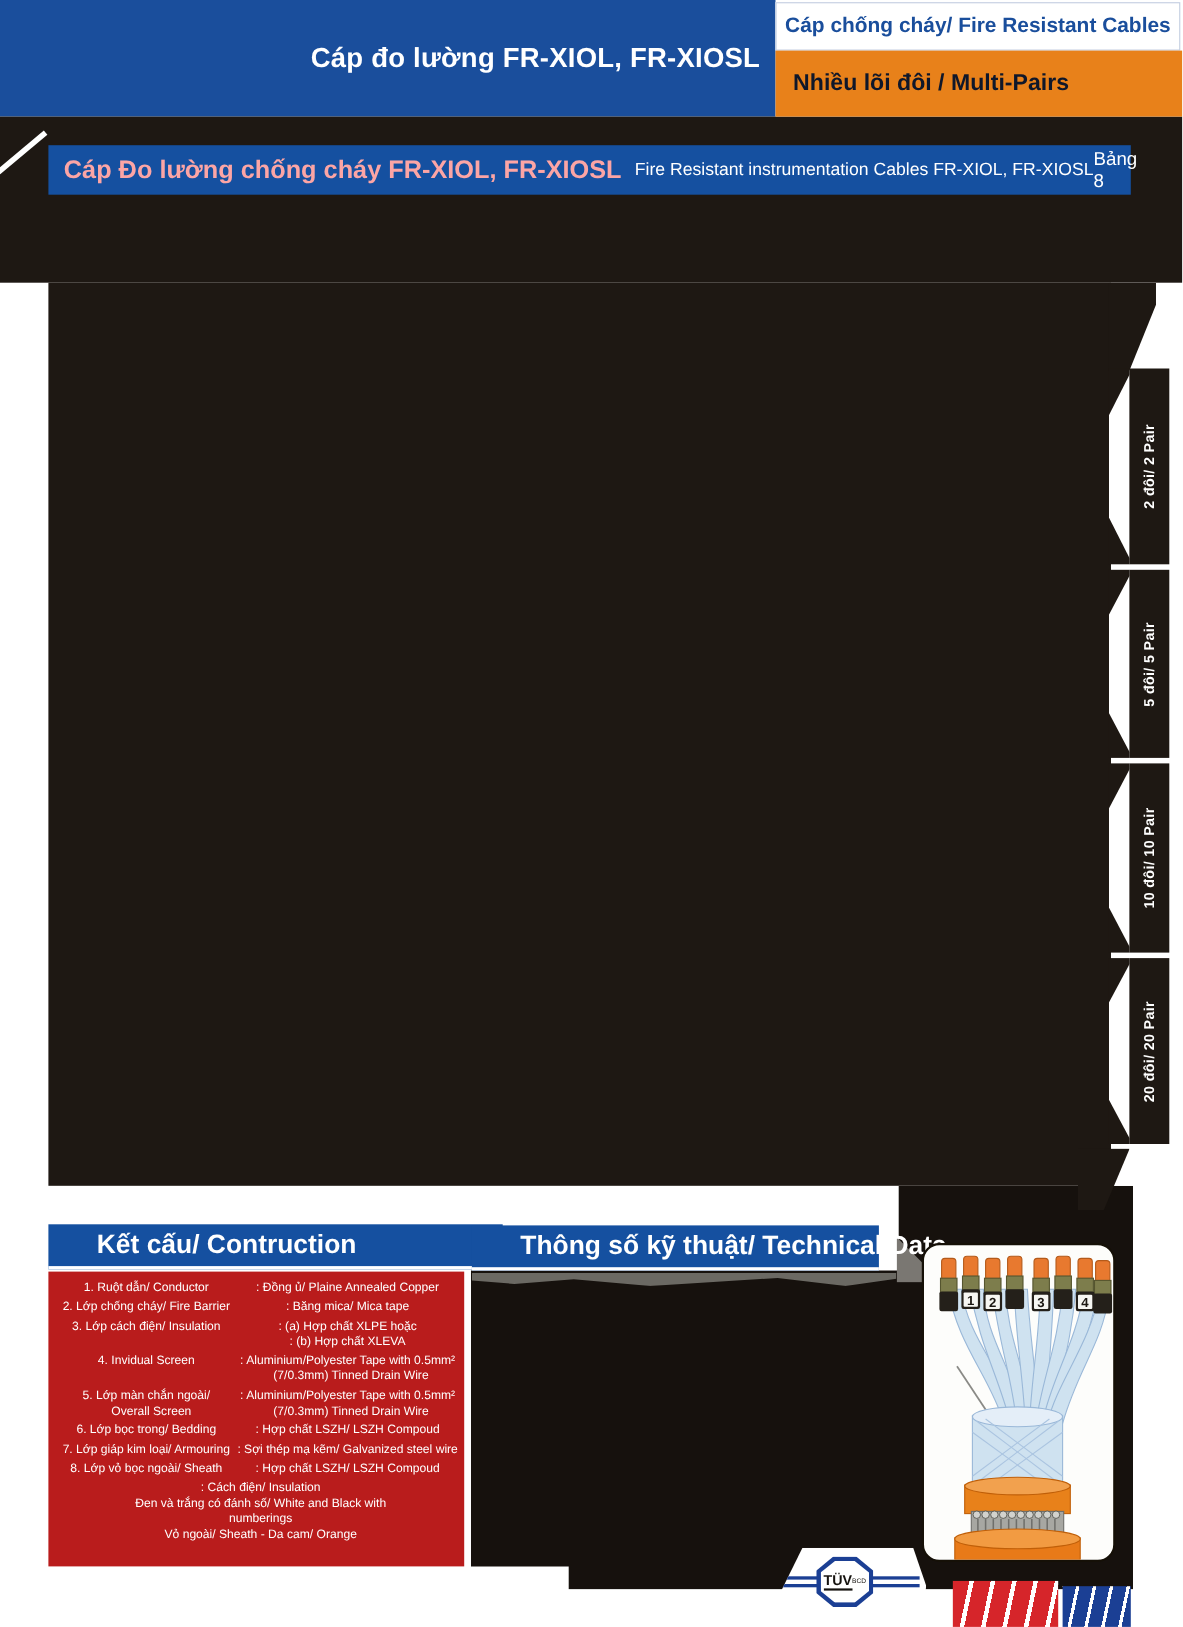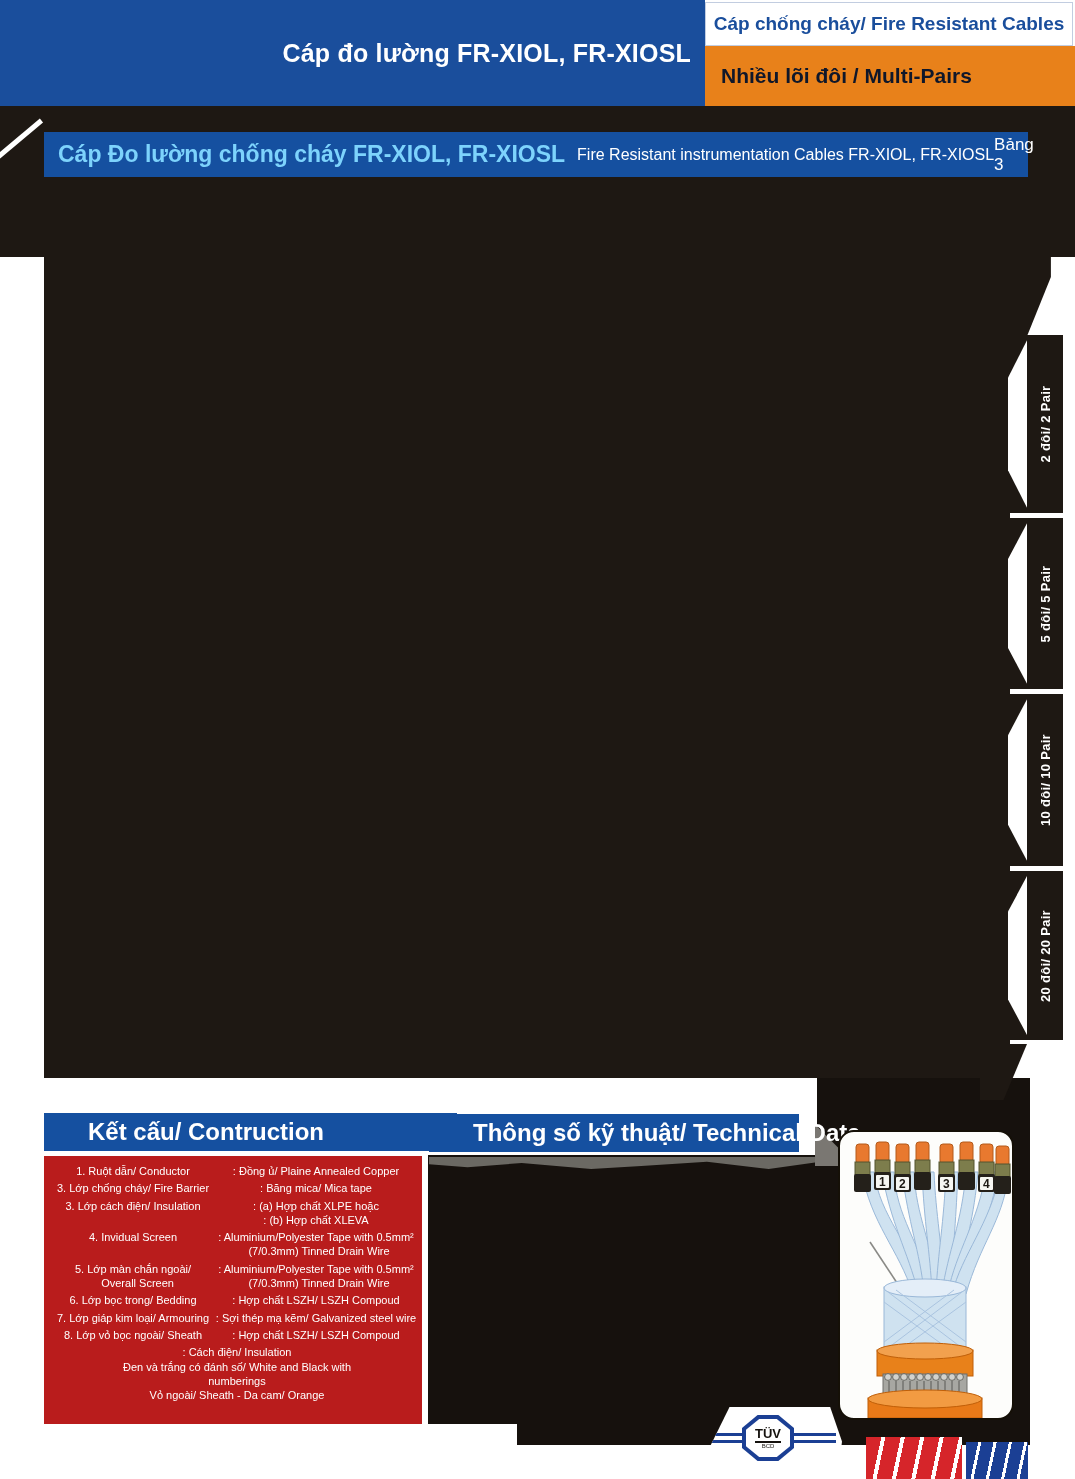--- a/index.html
+++ b/index.html
@@ -12,21 +12,21 @@
   .top-title{color:#fff;font-size:25px;font-weight:bold;padding-right:14px;letter-spacing:.2px;}
   .cat-box{left:705px;top:2px;width:366px;height:42px;background:#fff;border:1px solid #c2cde0;display:flex;align-items:center;justify-content:center;z-index:2;}
   .cat-box span{color:#1a4e9c;font-size:19px;font-weight:bold;}
   .multipairs{left:705px;top:46px;width:370px;height:60px;background:#e8811a;display:flex;align-items:center;z-index:2;}
   .multipairs span{color:#0f172a;font-size:21px;font-weight:bold;padding-left:16px;}
 
   
   .black-band{left:0;top:106px;width:1075px;height:151px;background:#1e1813;z-index:1;}
   .white-sliver{left:-8px;top:136px;width:56px;height:5px;background:#fff;transform:rotate(-40deg);z-index:2;}
   .title-bar{left:44px;top:132px;width:984px;height:45px;background:#1550a0;display:flex;align-items:center;z-index:3;}
-  .title-bar .vi{color:#7dd3fc;font-size:23px;font-weight:bold;padding-left:14px;white-space:nowrap;}
+  .title-bar .vi{color:#fca5a5;font-size:23px;font-weight:bold;padding-left:14px;white-space:nowrap;}
   .title-bar .en{color:#fff;font-size:16px;padding-left:12px;white-space:nowrap;text-align:center;}
   .title-bar .ref{color:#fff;font-size:17px;margin-left:auto;padding-right:26px;}
 
   
   .main-black{left:44px;top:257px;width:966px;height:821px;background:#1e1813;z-index:1;}
   .wedge-top{left:1008px;top:257px;width:55px;height:80px;background:#1e1813;
              clip-path:polygon(0 0,78% 0,78% 25%,34% 100%,0 100%);z-index:2;}
   .wedge-bottom{left:980px;top:1044px;width:47px;height:56px;background:#1e1813;
              clip-path:polygon(0 0,100% 0,50% 100%,0 100%);z-index:2;}
 
@@ -62,21 +62,21 @@
   .cable-card{left:838px;top:1130px;width:176px;height:290px;background:#fdfdfb;border:2px solid #151007;
               border-radius:16px;z-index:5;box-sizing:border-box;overflow:hidden;}
 
   
   .tuv-strip{left:694px;top:1407px;width:148px;height:72px;background:#fff;z-index:4;
              clip-path:polygon(24% 0,92% 0,100% 48%,97% 100%,0 100%);}
   .tuv-stripe{position:absolute;left:6px;top:26px;width:136px;height:3px;background:#1b3f94;}
   .tuv-stripe2{position:absolute;left:6px;top:33px;width:136px;height:3px;background:#1b3f94;}
   .tuv-oct-in{position:absolute;left:52px;top:12px;width:44px;height:38px;background:#fff;border:0;
            clip-path:polygon(30% 0,70% 0,100% 28%,100% 72%,70% 100%,30% 100%,0 72%,0 28%);
-           display:flex;flex-direction:column;align-items:center;justify-content:center;}
+           display:flex;flex-direction:row;align-items:center;justify-content:center;}
   .tuv-oct-border{position:absolute;left:48px;top:8px;width:52px;height:46px;background:#1b3f94;
            clip-path:polygon(30% 0,70% 0,100% 28%,100% 72%,70% 100%,30% 100%,0 72%,0 28%);}
   .tuv-txt{font-size:13px;font-weight:bold;color:#15120e;border-bottom:2px solid #15120e;line-height:1.05;}
   .tuv-sub{font-size:6px;color:#15120e;}
 
   .brand-logo{left:866px;top:1437px;width:164px;height:42px;z-index:4;overflow:hidden;}
   .brand-red{position:absolute;left:0;top:0;width:96px;height:42px;
       background:repeating-linear-gradient(102deg,#d6252a 0 15px,#fff 15px 19px);}
   .brand-blue{position:absolute;left:100px;top:5px;width:62px;height:37px;
       background:repeating-linear-gradient(102deg,#1b3f94 0 12px,#fff 12px 15px);}
@@ -94,21 +94,21 @@
   </div>
   <div class="abs multipairs">
     <span>Nhiều lõi đôi / Multi-Pairs</span>
   </div>
 
   <div class="abs black-band"></div>
   <div class="abs white-sliver"></div>
   <div class="abs title-bar">
     <span class="vi">Cáp Đo lường chống cháy FR-XIOL, FR-XIOSL</span>
     <span class="en">Fire Resistant instrumentation Cables FR-XIOL, FR-XIOSL</span>
-    <span class="ref">Bảng 3</span>
+    <span class="ref">Bảng 8</span>
   </div>
 
   <div class="abs main-black"></div>
   <div class="abs wedge-top"></div>
   <div class="abs wedge-bottom"></div>
 
   <div class="abs side-tab" style="left:1008px;top:335px;width:55px;height:178px;">
     <div class="conn">
         <div class="cut"></div>
       </div>
@@ -143,21 +143,21 @@
 
   <div class="abs sec-header constr-header">
     <span>Kết cấu/ Contruction</span>
   </div>
   <div class="abs constr-box">
     <div class="c-row">
       <span class="lbl">1. Ruột dẫn/ Conductor</span>
       <span class="val">: Đồng ủ/ Plaine Annealed Copper</span>
     </div>
     <div class="c-row">
-      <span class="lbl">3. Lớp chống cháy/ Fire Barrier</span>
+      <span class="lbl">2. Lớp chống cháy/ Fire Barrier</span>
       <span class="val">: Băng mica/ Mica tape</span>
     </div>
     <div class="c-row">
       <span class="lbl">3. Lớp cách điện/ Insulation</span>
       <span class="val">: (a) Hợp chất XLPE hoặc
 : (b) Hợp chất XLEVA</span>
     </div>
     <div class="c-row">
       <span class="lbl">4. Invidual Screen</span>
       <span class="val">: Aluminium/Polyester Tape with 0.5mm²

